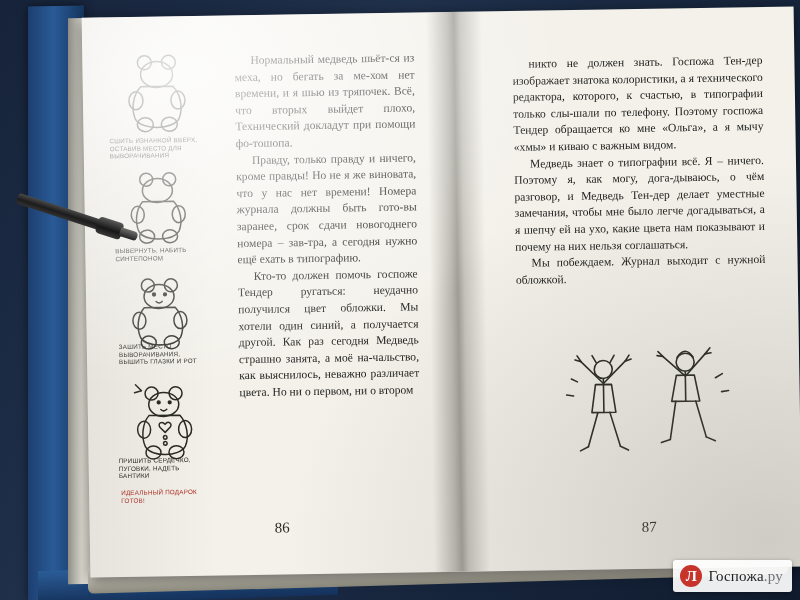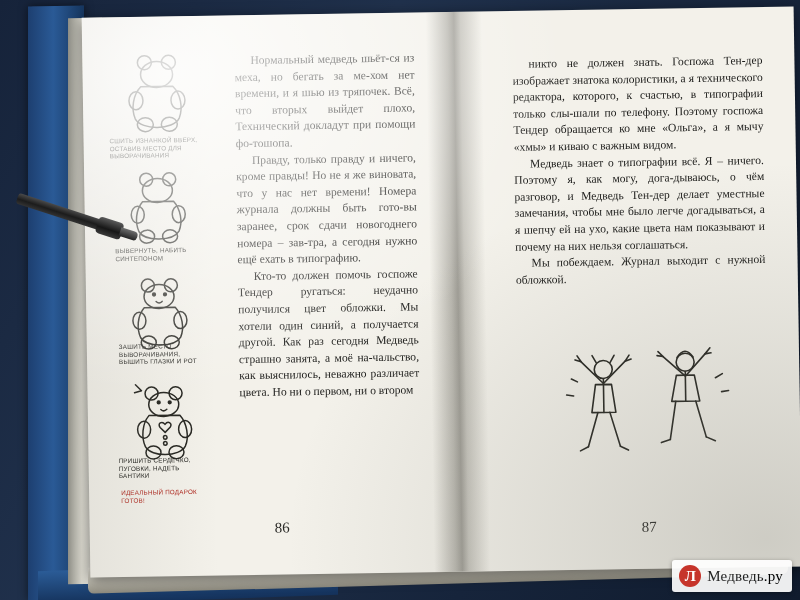--- a/index.html
+++ b/index.html
@@ -238,21 +238,21 @@
     line-height: 22px;
     text-align: center;
     font-weight: bold;
   }
   .wm-text {
     font-family: "Liberation Serif", serif;
     font-size: 15px;
     color: #1f1f1f;
     letter-spacing: .2px;
   }
-  .wm-text .dom { color: #000000; }
+  .wm-text .dom { color: #737373; }
 </style>
 </head>
 <body>
 
 <div id="shot">
   <div class="bg-dark"></div>
 
   <div class="book">
     <div class="cover-left"></div>
     <div class="cover-bottom"></div>
@@ -385,15 +385,15 @@
 
     <div class="pen">
       <div class="pen-body"></div>
       <div class="pen-grip"></div>
       <div class="pen-tip"></div>
     </div>
   </div>
 
   <div class="watermark">
     <div class="wm-logo">Л</div>
-    <div class="wm-text"><span>Медведь</span><span class="dom">.ру</span></div>
+    <div class="wm-text"><span>Госпожа</span><span class="dom">.ру</span></div>
   </div>
 </div>
 
 </body></html>

